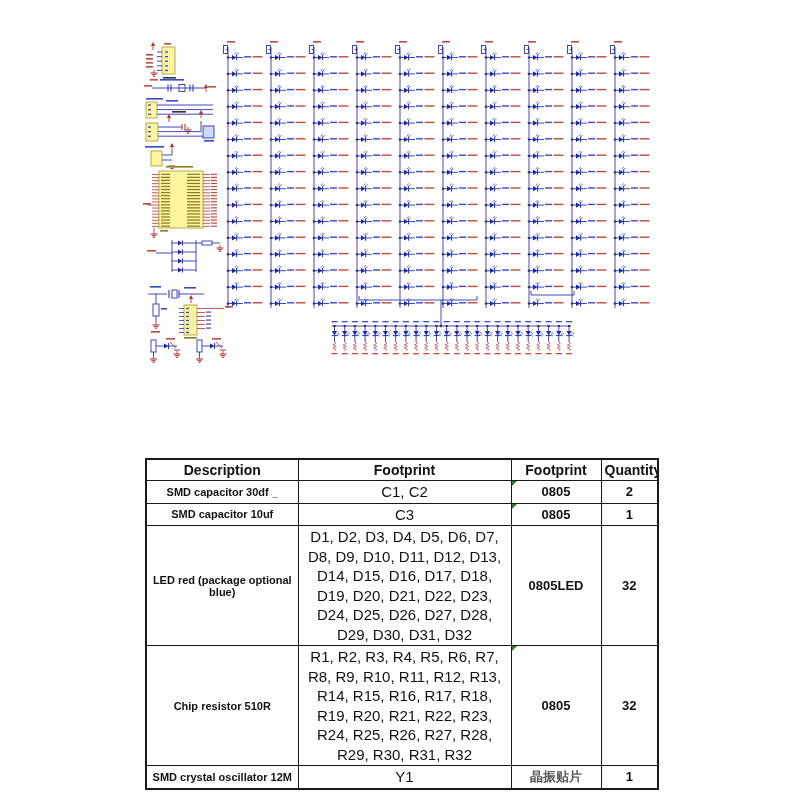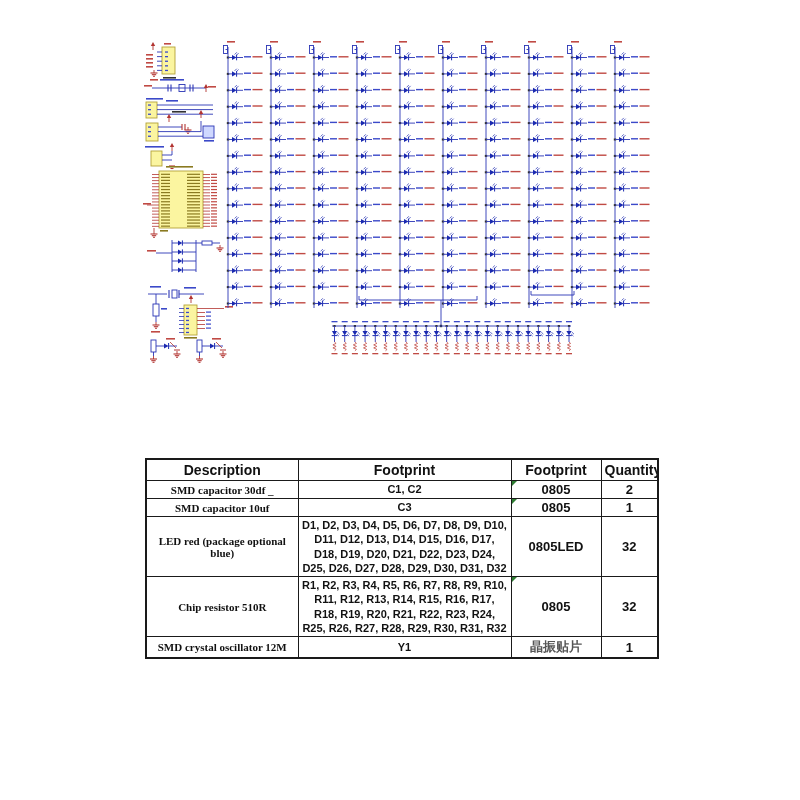--- a/index.html
+++ b/index.html
@@ -4,22 +4,22 @@
 <style>
   html,body{margin:0;padding:0;background:#fff;}
   .page{position:relative;width:800px;height:800px;background:#ffffff;overflow:hidden;
         font-family:"Liberation Sans",sans-serif;}
   #schematic-svg{position:absolute;left:0;top:0;}
   table.bom{position:absolute;left:145px;top:458px;width:512px;border-collapse:collapse;
             table-layout:fixed;color:#111;border:2px solid #1a1a1a;}
   table.bom th,table.bom td{border:1.5px solid #1a1a1a;text-align:center;vertical-align:middle;
             padding:1px 3px;position:relative;overflow:hidden;}
   table.bom th{font-size:14px;font-weight:bold;height:18px;}
-  td.c-desc{font-size:11px;font-weight:bold;font-family:Liberation Serif, serif;}
-  td.c-desig{font-size:11px;font-weight:bold;line-height:1.3;}
+  td.c-desc{font-size:11px;font-weight:bold;}
+  td.c-desig{font-size:15px;font-weight:normal;line-height:1.3;}
   td.c-foot{font-size:13px;font-weight:bold;margin-top:20px;}
   td.c-foot.cjk{color:#555;}
   td.c-qty{font-size:13px;font-weight:bold;}
   .flag{position:absolute;left:0;top:0;width:0;height:0;
         border-top:5px solid #2e7d32;border-right:5px solid transparent;}
 </style>
 </head>
 <body>
 
 <div class="page">

